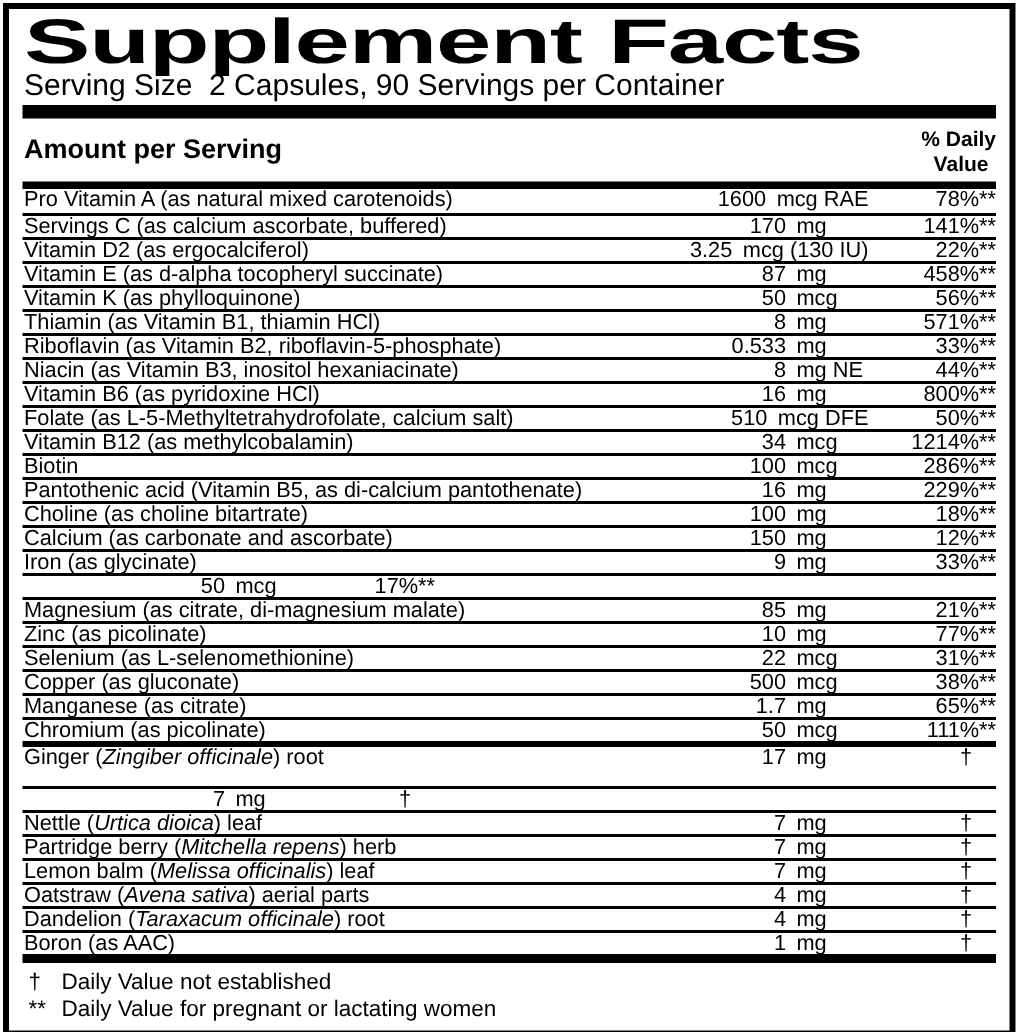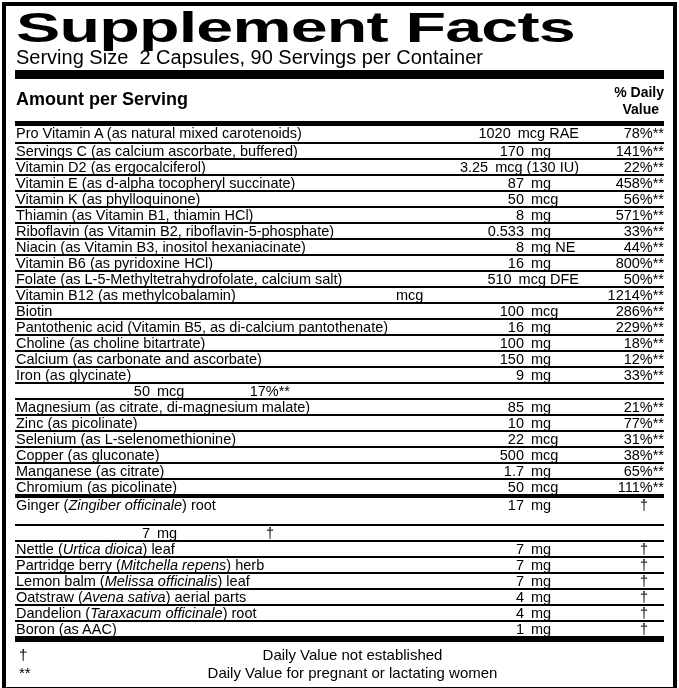--- a/index.html
+++ b/index.html
@@ -60,21 +60,21 @@
   .cell.name { flex: 1; overflow: visible; padding-left: 1px; }
   .cell.name i { font-style: italic; }
   .cell.amount { width: 190px; display: flex; }
   .cell.amount .num { width: 135px; text-align: right; }
   .cell.amount .unit { margin-left: 7px; }
   .cell.dv { width: 85px; text-align: right; }
   .cell.dv.dagger { padding-right: 16px; }
   .footnotes { padding: 4px 0 3px 0; }
   .footnote { display: flex; font-size: 15px; line-height: 17.5px; }
   .footnote .fsym { width: 26px; padding-left: 4px; }
-  .footnote .ftext { flex: 1; text-align: center; }
+  .footnote .ftext { flex: 1; }
   .other-ingredients {
     font-size: 17px;
     line-height: 19px;
     margin: 3px 0 2px 8px;
     letter-spacing: -0.2px;
   }
 </style>
 </head>
 <body>
 
@@ -93,21 +93,21 @@
       <div class="line2">Value</div>
     </span>
   </div>
 
   <div class="bar bar-mid"></div>
 
   <div class="facts-table" id="rows-container">
   <div class="row">
     <span class="cell name"><span class="pre">Pro Vitamin A (as natural mixed carotenoids)</span><i class="latin"></i><span class="post"></span></span>
     <span class="cell amount">
-          <span class="num">1020</span>
+          <span class="num">1600</span>
           <span class="unit">mcg RAE</span>
         </span>
     <span class="cell dv">78%**</span>
   </div>
 
   <div class="row">
     <span class="cell name"><span class="pre">Servings C (as calcium ascorbate, buffered)</span><i class="latin"></i><span class="post"></span></span>
     <span class="cell amount">
           <span class="num">170</span>
           <span class="unit">mg</span>
@@ -183,20 +183,21 @@
     <span class="cell amount">
           <span class="num">510</span>
           <span class="unit">mcg DFE</span>
         </span>
     <span class="cell dv">50%**</span>
   </div>
 
   <div class="row">
     <span class="cell name"><span class="pre">Vitamin B12 (as methylcobalamin)</span><i class="latin"></i><span class="post"></span></span>
     <span class="cell amount">
+          <span class="num">34</span>
           <span class="unit">mcg</span>
         </span>
     <span class="cell dv">1214%**</span>
   </div>
 
   <div class="row">
     <span class="cell name"><span class="pre">Biotin</span><i class="latin"></i><span class="post"></span></span>
     <span class="cell amount">
           <span class="num">100</span>
           <span class="unit">mcg</span>

